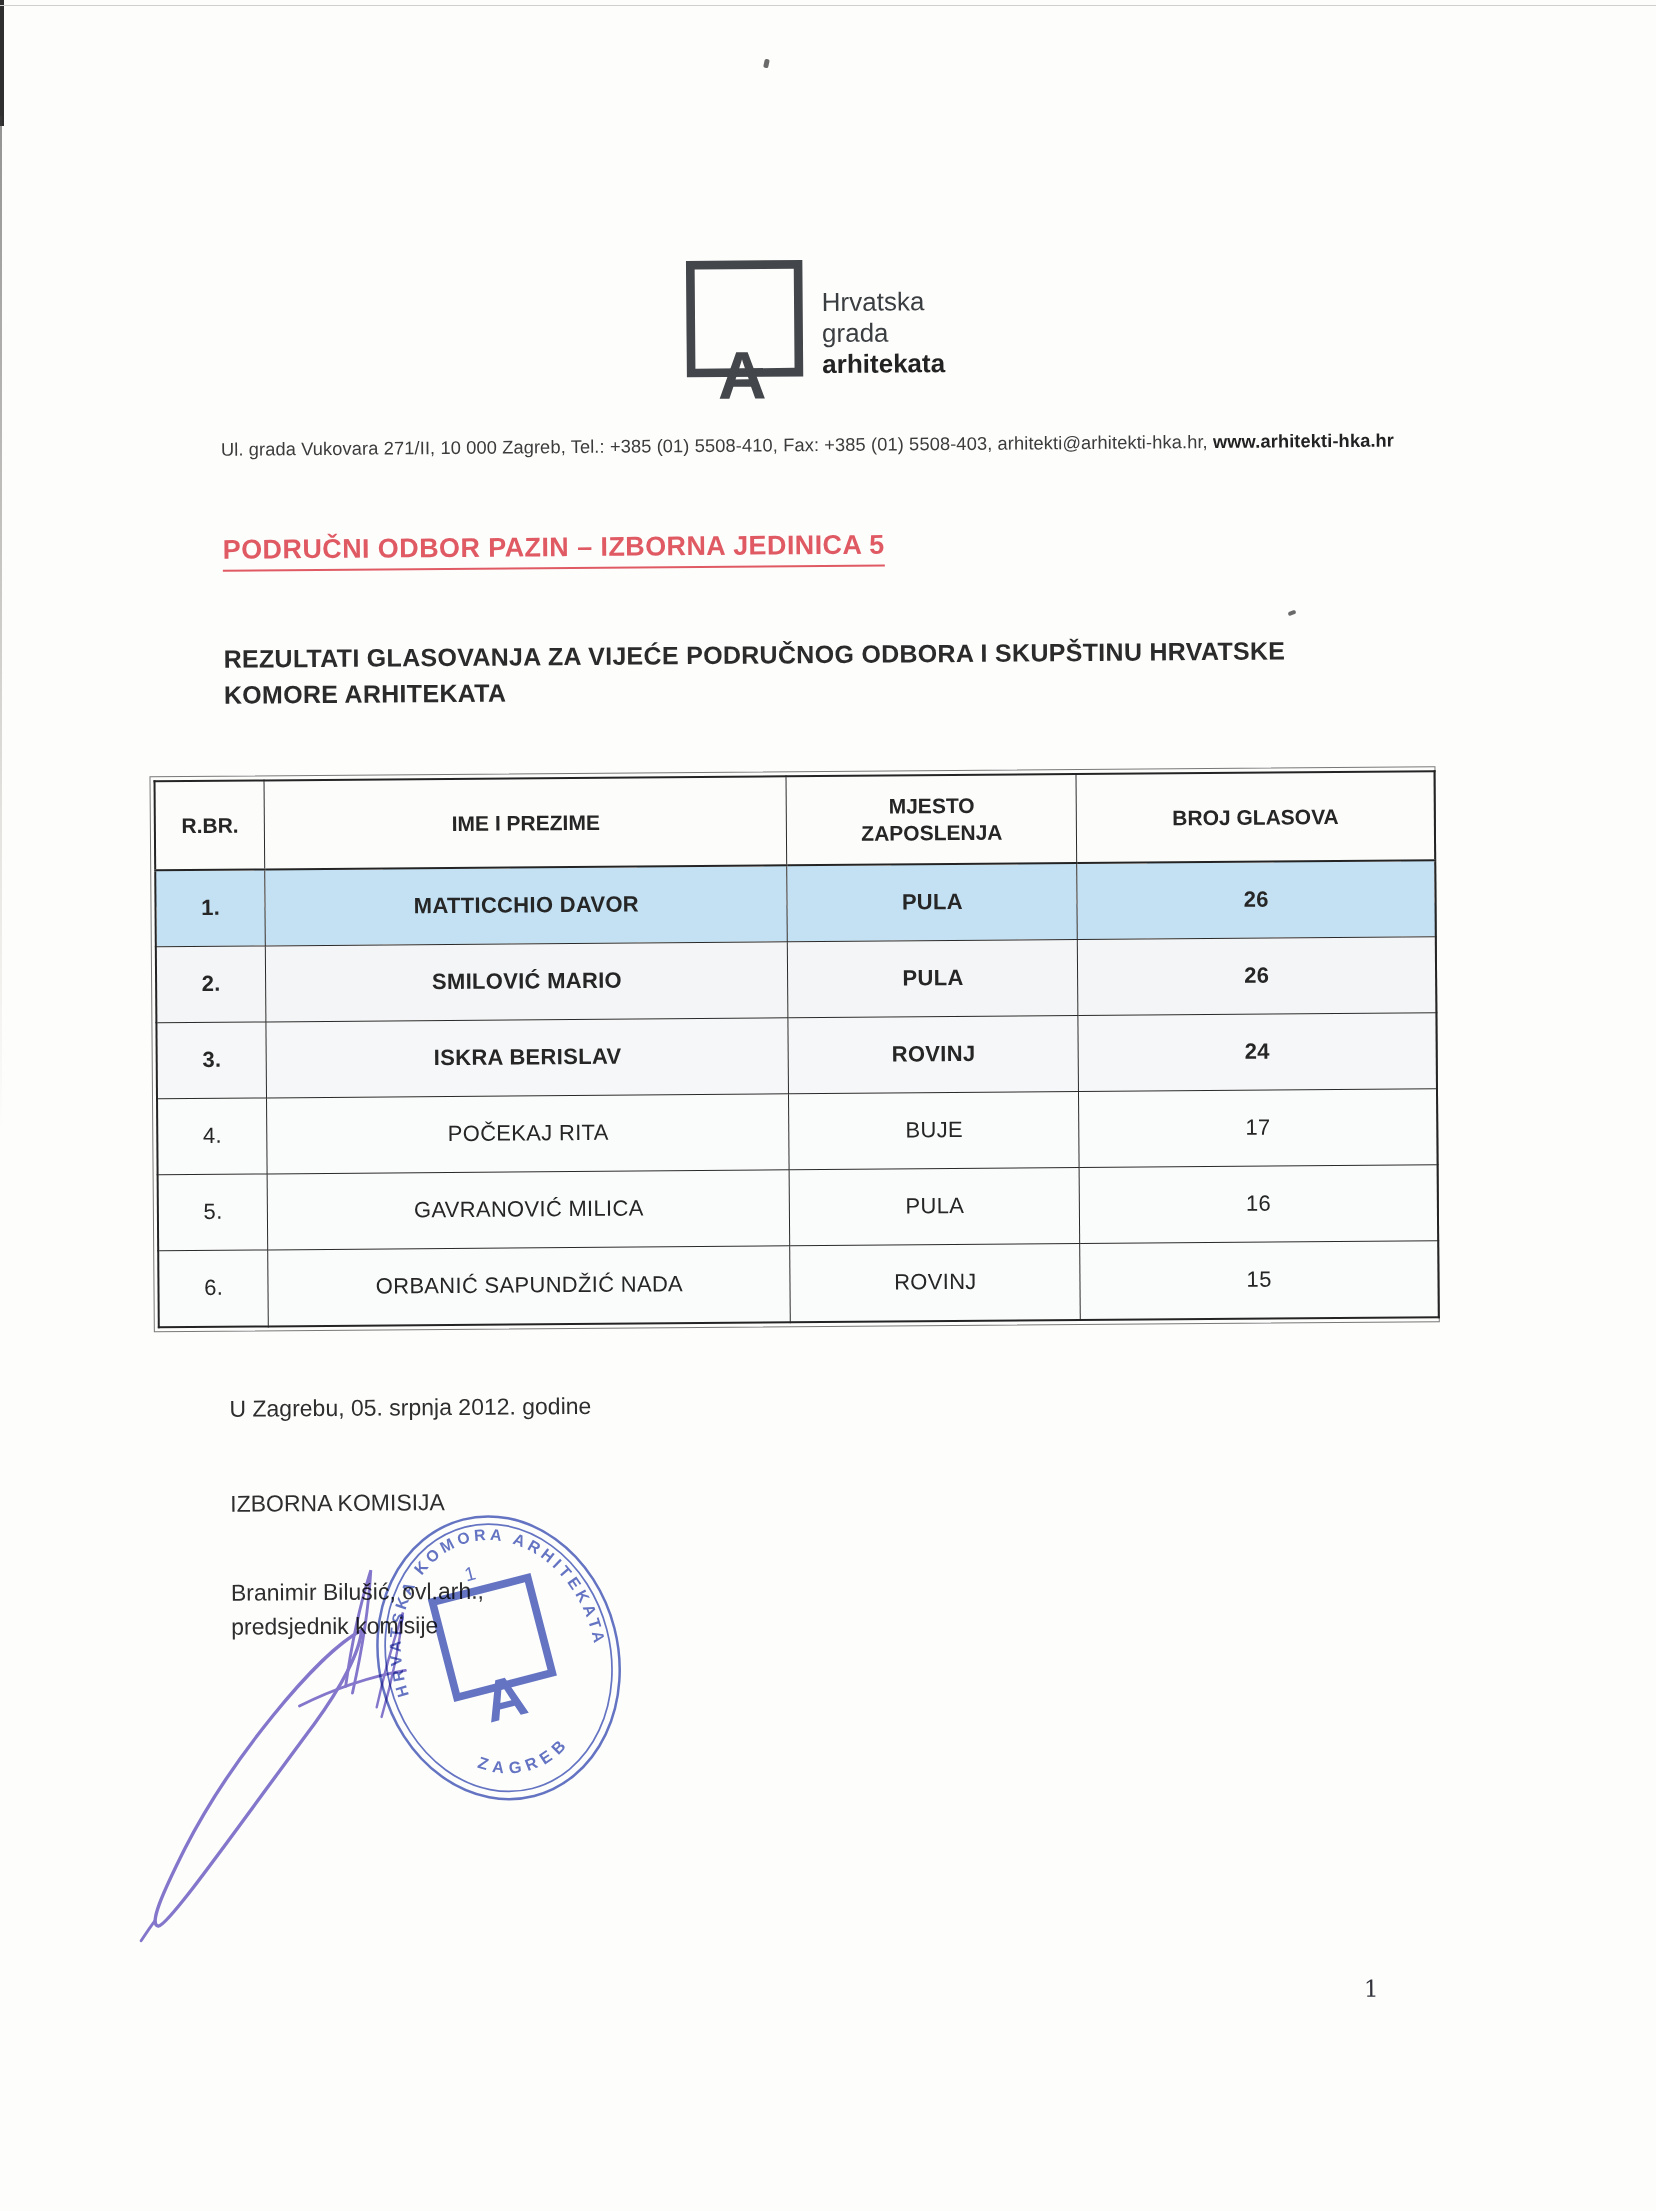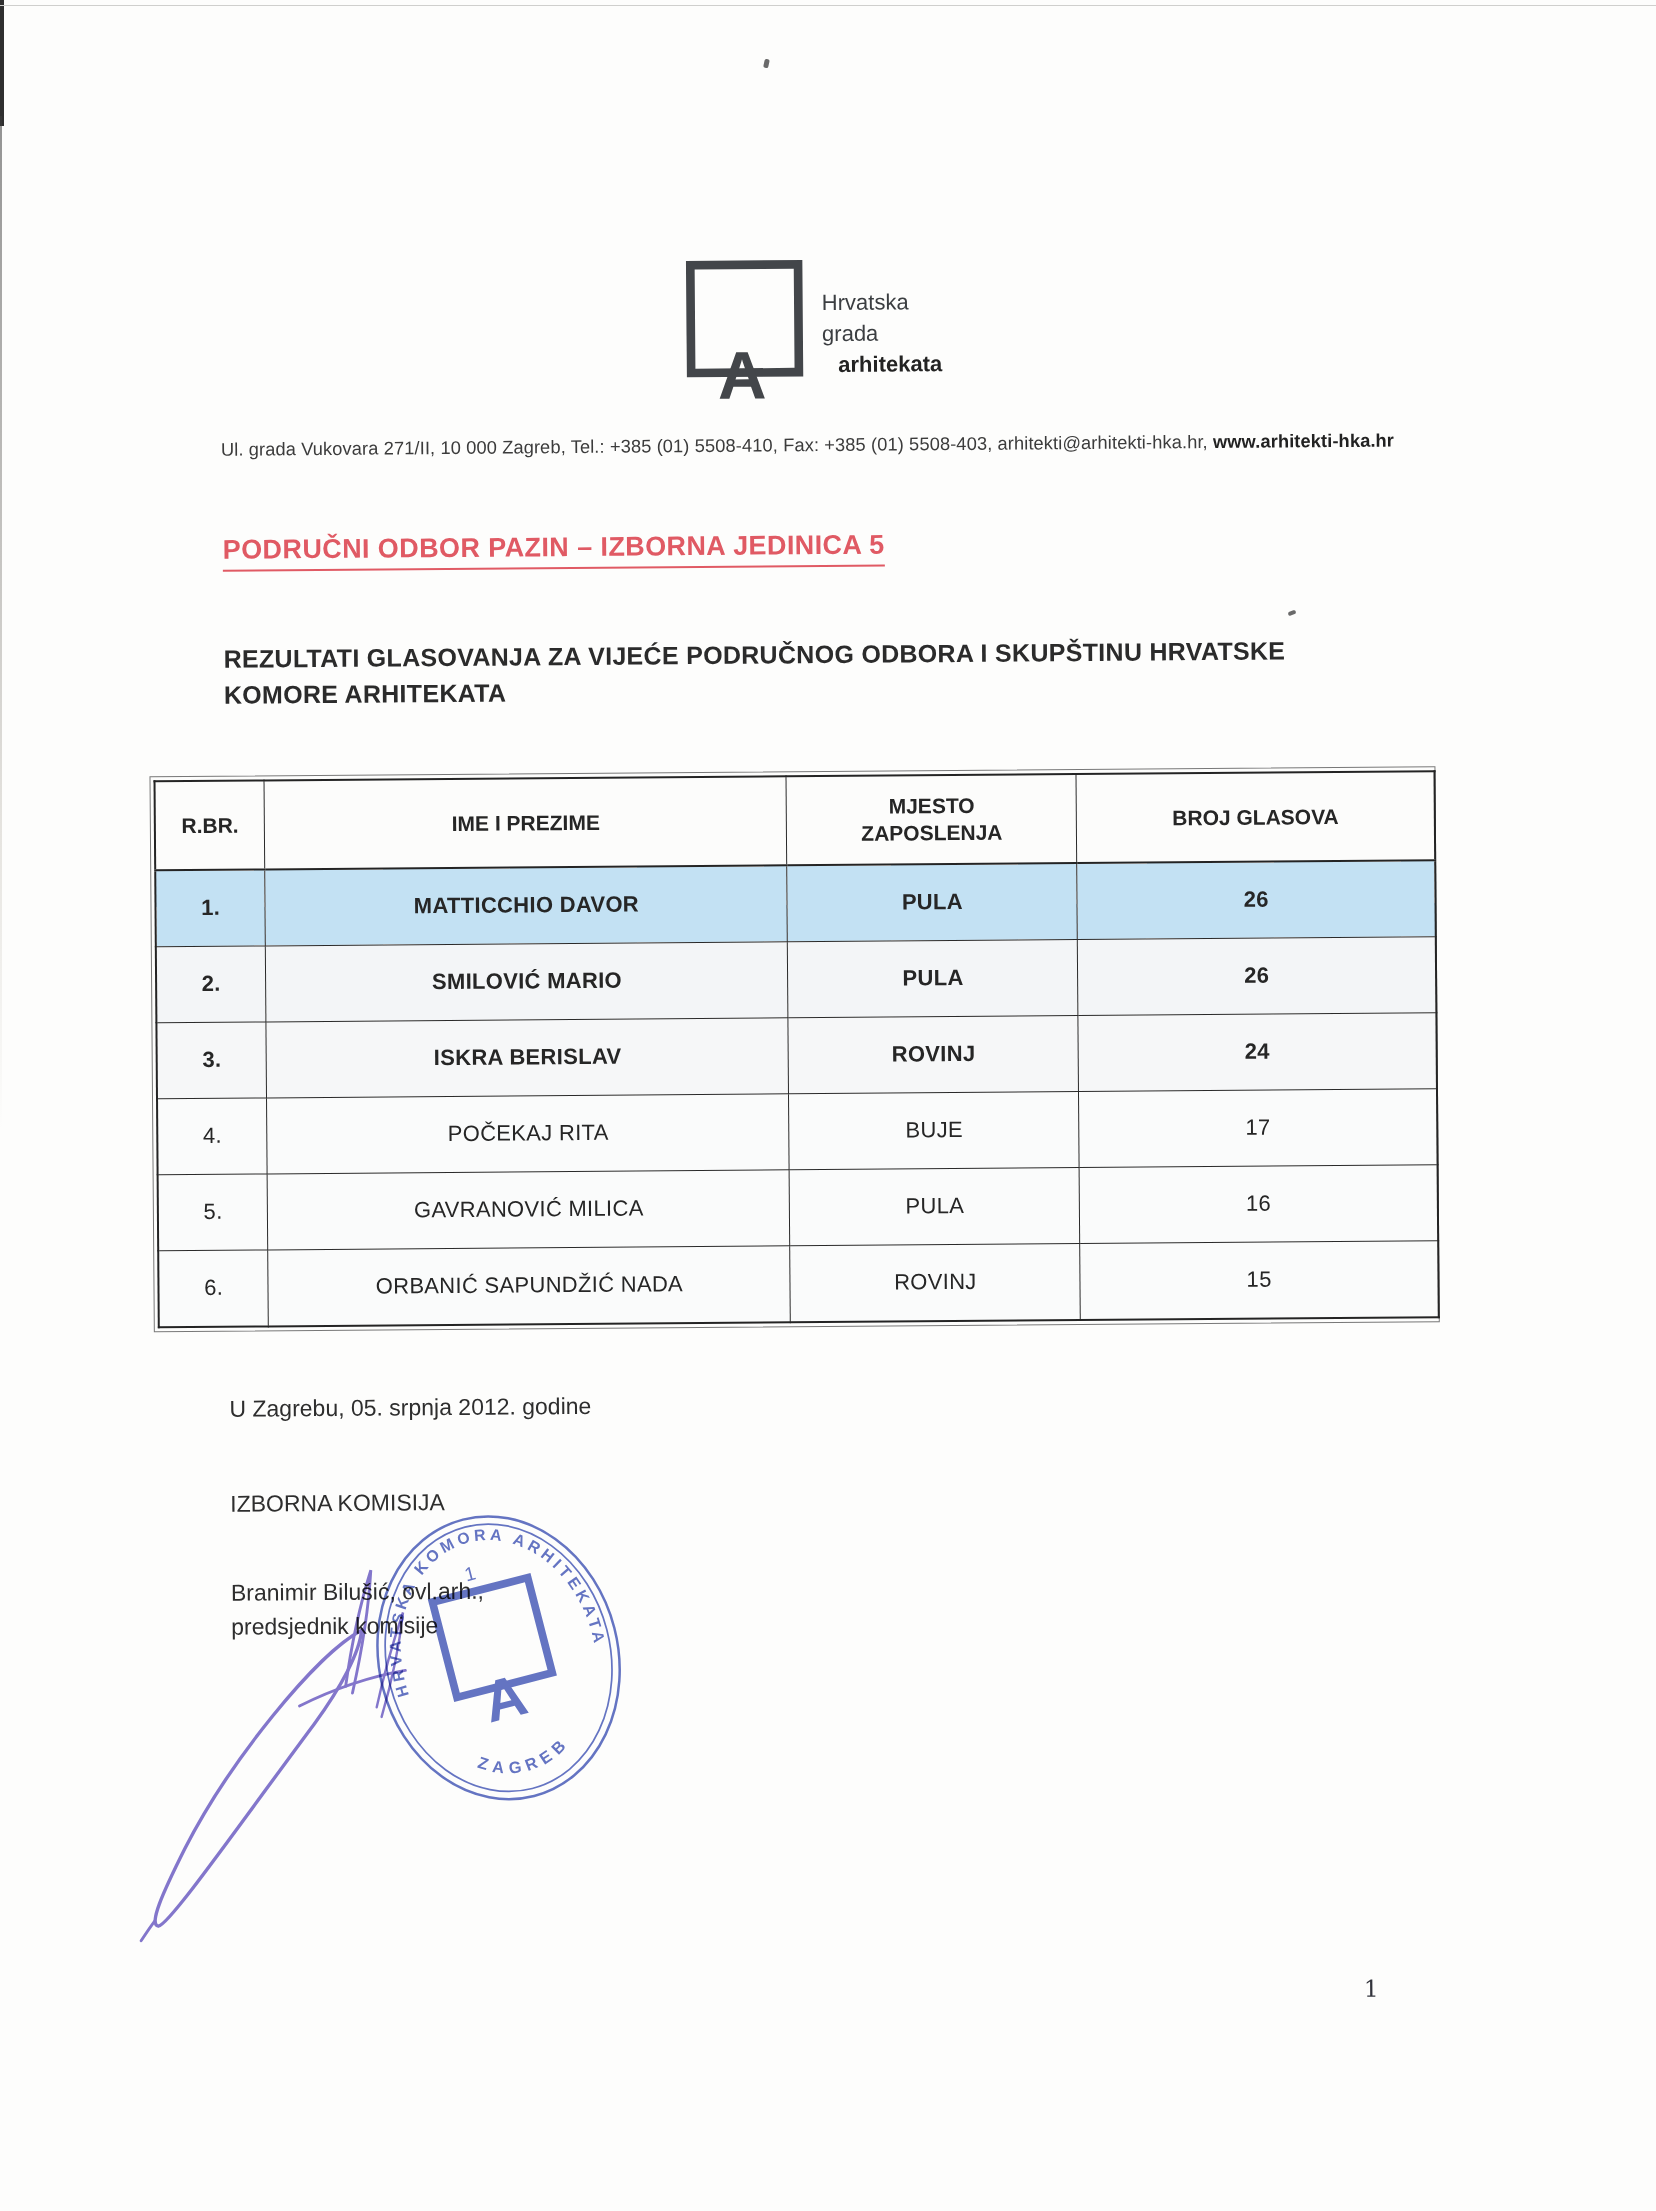--- a/index.html
+++ b/index.html
@@ -13,22 +13,22 @@
 
   
   .edge-strip-dark{position:absolute;left:0;top:0;width:3.9px;height:126px;background:#2f2f2f;}
   .edge-strip-fade{position:absolute;left:0;top:116px;width:1.9px;height:1014px;
     background:linear-gradient(to bottom,rgba(60,60,60,.55),rgba(120,110,90,.18) 70%,transparent);}
   .edge-topline{position:absolute;left:0;top:4.8px;width:100%;height:1px;background:#cfcfcd;}
   .speck{position:absolute;background:#6a6a6a;border-radius:1.9px;}
 
   
   .logo-svg{position:absolute;left:690px;top:259px;}
-  .logo-text{position:absolute;left:826px;top:287px;font-size:22px;line-height:31px;color:#3b3e41;}
-  .logo-text .b{font-weight:bold;color:#232323;margin-left:16px;}
+  .logo-text{position:absolute;left:826px;top:287px;font-size:26px;line-height:31px;color:#3b3e41;}
+  .logo-text .b{font-weight:bold;color:#232323;}
 
   .address{position:absolute;left:224px;top:434px;width:1255px;font-size:18.3px;
     color:#3c3c3c;white-space:nowrap;letter-spacing:0.1px;}
   .address .b{font-weight:bold;color:#222;}
 
   .title{position:absolute;left:225px;top:530px;font-size:27px;font-weight:bold;
     color:#e05a64;letter-spacing:0.4px;border-bottom:2.9px solid #e05a64;padding-bottom:3.9px;}
   .subtitle{position:absolute;left:225px;top:636px;font-size:25px;font-weight:bold;
     line-height:36px;color:#2b2b2b;letter-spacing:0.3px;}
 

